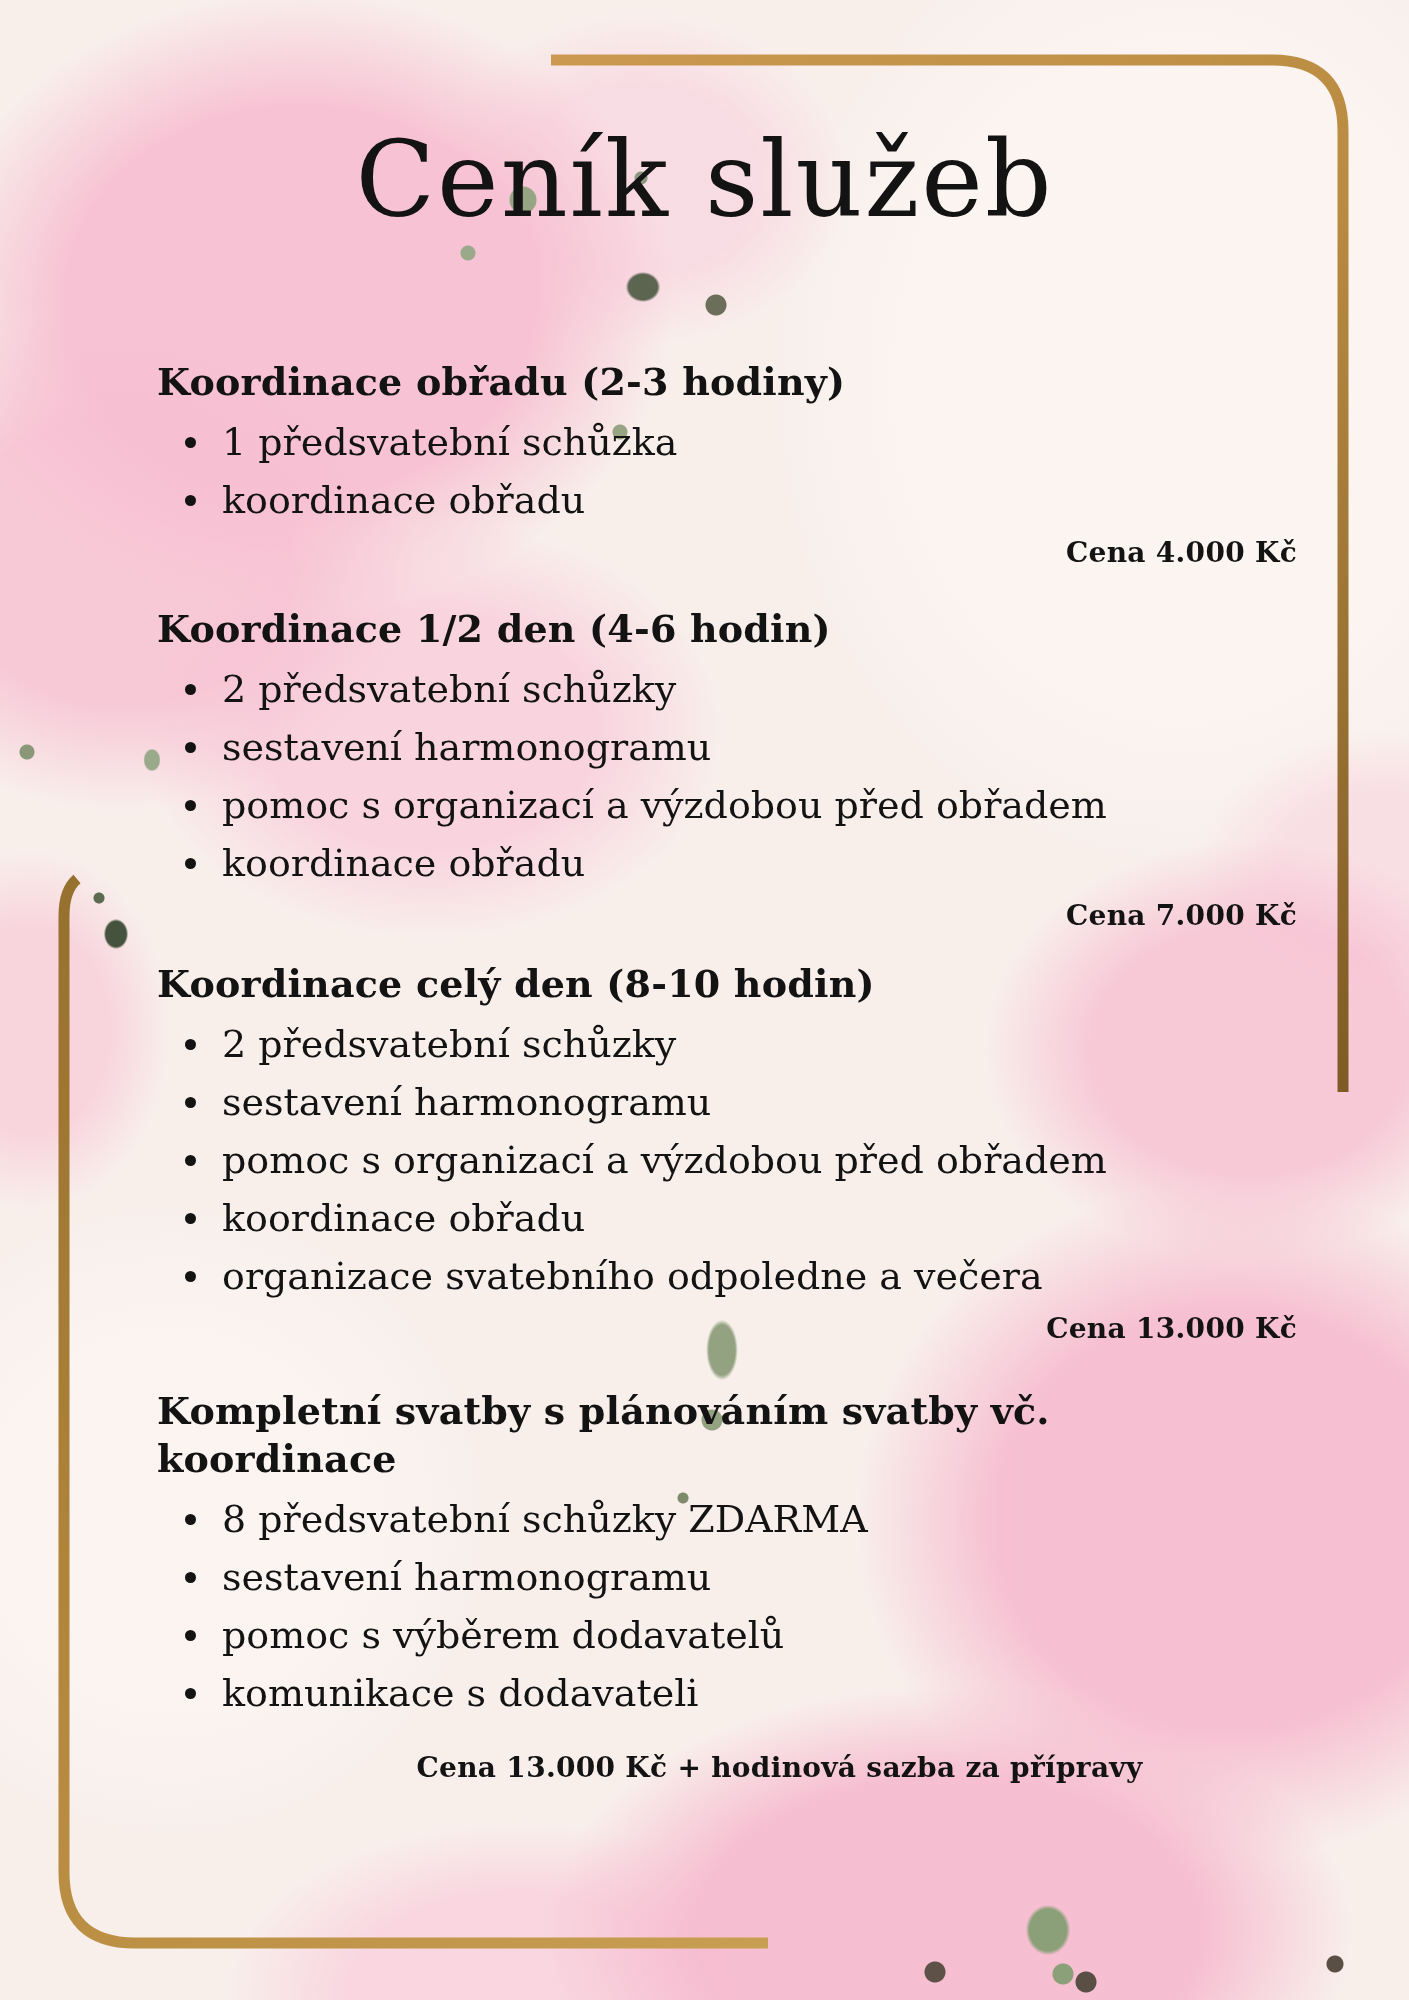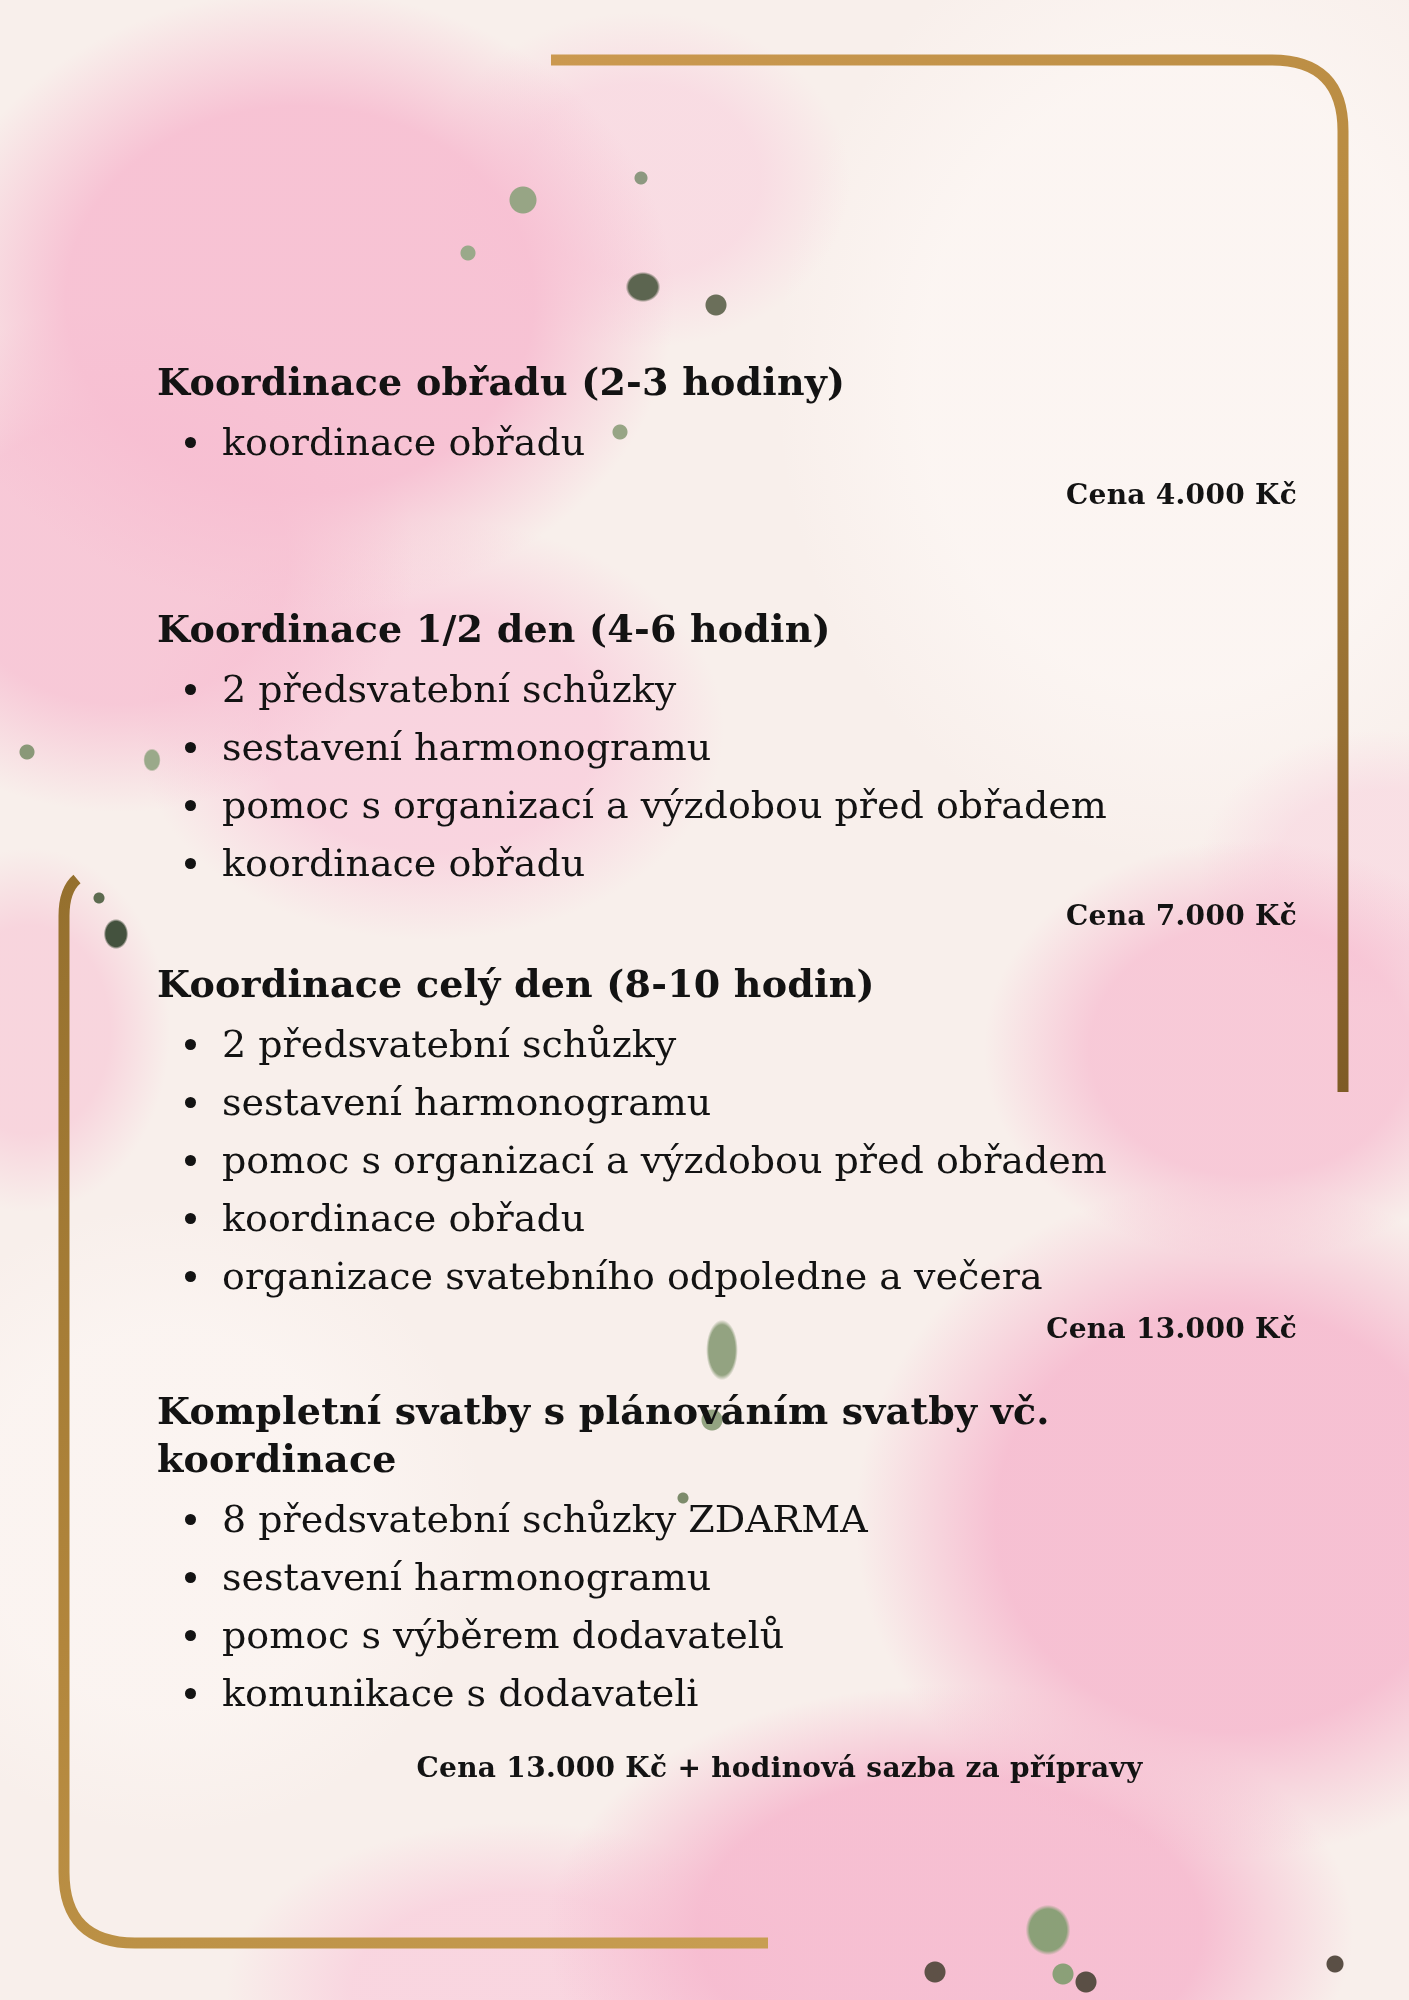--- a/index.html
+++ b/index.html
@@ -87,26 +87,28 @@
       <linearGradient id="goldGrad2" gradientUnits="userSpaceOnUse" x1="64" y1="881" x2="768" y2="1943">
         <stop offset="0%" stop-color="#95702e"></stop>
         <stop offset="50%" stop-color="#b2863c"></stop>
         <stop offset="100%" stop-color="#c89e52"></stop>
       </linearGradient>
     </defs>
     <path d="M 551 60 L 1272 60 Q 1343 60 1343 131 L 1343 1092" fill="none" stroke="url(#goldGrad1)" stroke-width="11"></path>
     <path d="M 77 879 Q 64 890 64 916 L 64 1872 Q 64 1943 135 1943 L 768 1943" fill="none" stroke="url(#goldGrad2)" stroke-width="11"></path>
   </svg>
 
+  <h1 class="title">Ceník služeb</h1>
 
   <main class="content">
 
     <section style="top:358px">
       <h2 class="svc-heading">Koordinace obřadu (2-3 hodiny)</h2>
       <ul class="svc-items">
+        <li class="svc-item">1 předsvatební schůzka</li>
         <li class="svc-item">koordinace obřadu</li>
       </ul>
       <div class="svc-price">Cena 4.000 Kč</div>
     </section>
 
     <section style="top:605px">
       <h2 class="svc-heading">Koordinace 1/2 den (4-6 hodin)</h2>
       <ul class="svc-items">
         <li class="svc-item">2 předsvatební schůzky</li>
         <li class="svc-item">sestavení harmonogramu</li>

